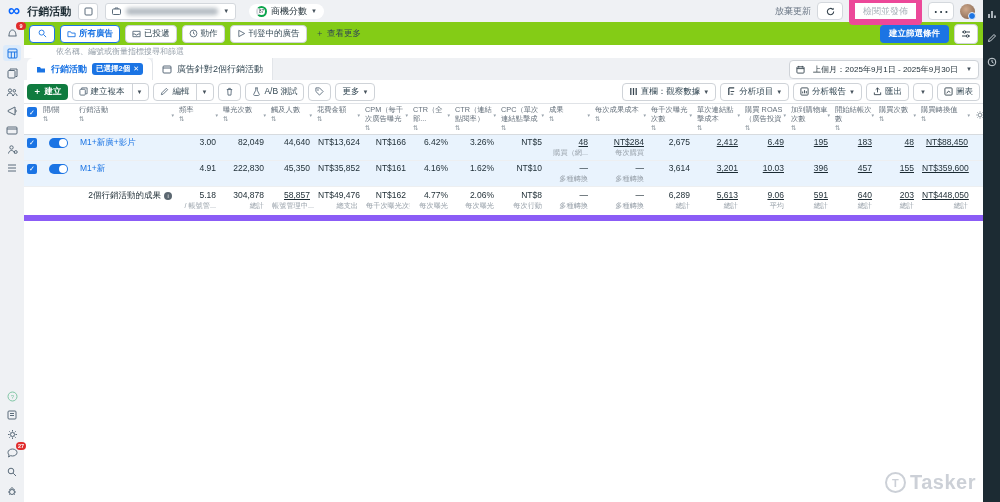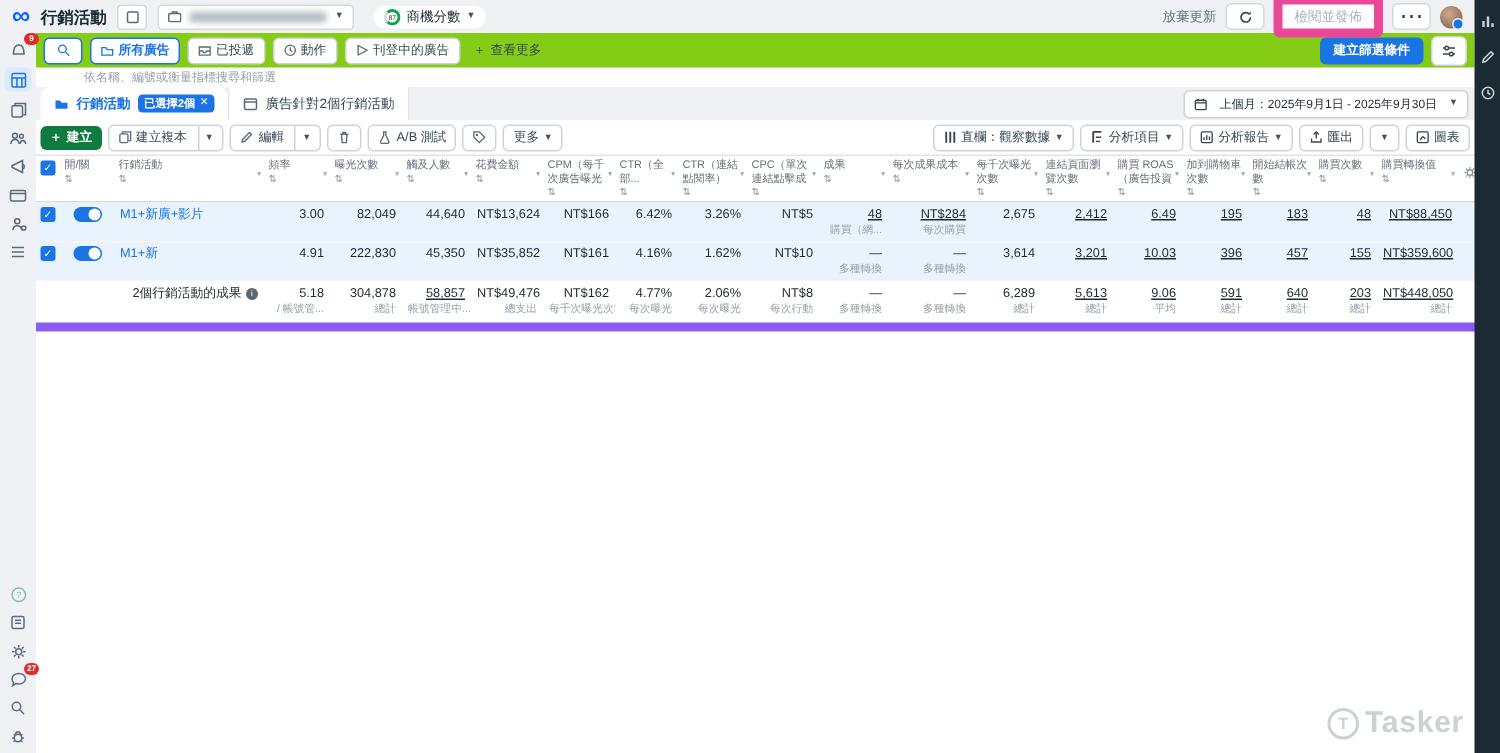--- a/index.html
+++ b/index.html
@@ -465,21 +465,21 @@
           <th><span class="hl">曝光次數</span><span class="sort">⇅</span><span class="car">▼</span></th>
           <th><span class="hl">觸及人數</span><span class="sort">⇅</span><span class="car">▼</span></th>
           <th><span class="hl">花費金額</span><span class="sort">⇅</span><span class="car">▼</span></th>
           <th><span class="hl">CPM（每千次廣告曝光成本...</span><span class="sort">⇅</span><span class="car">▼</span></th>
           <th><span class="hl">CTR（全部...</span><span class="sort">⇅</span><span class="car">▼</span></th>
           <th><span class="hl">CTR（連結點閱率）</span><span class="sort">⇅</span><span class="car">▼</span></th>
           <th><span class="hl">CPC（單次連結點擊成本）...</span><span class="sort">⇅</span><span class="car">▼</span></th>
           <th><span class="hl">成果</span><span class="sort">⇅</span><span class="car">▼</span></th>
           <th><span class="hl">每次成果成本</span><span class="sort">⇅</span><span class="car">▼</span></th>
           <th><span class="hl">每千次曝光次數</span><span class="sort">⇅</span><span class="car">▼</span></th>
-          <th><span class="hl">連結頁面瀏覽次數</span><span class="sort">⇅</span><span class="car">▼</span></th>
+          <th><span class="hl">單次連結點擊成本</span><span class="sort">⇅</span><span class="car">▼</span></th>
           <th><span class="hl">購買 ROAS（廣告投資報...</span><span class="sort">⇅</span><span class="car">▼</span></th>
           <th><span class="hl">加到購物車次數</span><span class="sort">⇅</span><span class="car">▼</span></th>
           <th><span class="hl">開始結帳次數</span><span class="sort">⇅</span><span class="car">▼</span></th>
           <th><span class="hl">購買次數</span><span class="sort">⇅</span><span class="car">▼</span></th>
           <th><span class="hl">購買轉換值</span><span class="sort">⇅</span><span class="car">▼</span></th>
           <th id="gear-th">
           <svg width="10" height="10" viewBox="0 0 11 11" style="margin-top:4px">
               <circle cx="5.5" cy="5.5" r="2" fill="none" stroke="#8a949c"></circle>
               <path d="M5.5 1.4v1.4M5.5 8.2v1.4M1.4 5.5h1.4M8.2 5.5h1.4M2.6 2.6l1 1M7.4 7.4l1 1M8.4 2.6l-1 1M3.6 7.4l-1 1" stroke="#8a949c"></path>
             </svg>

